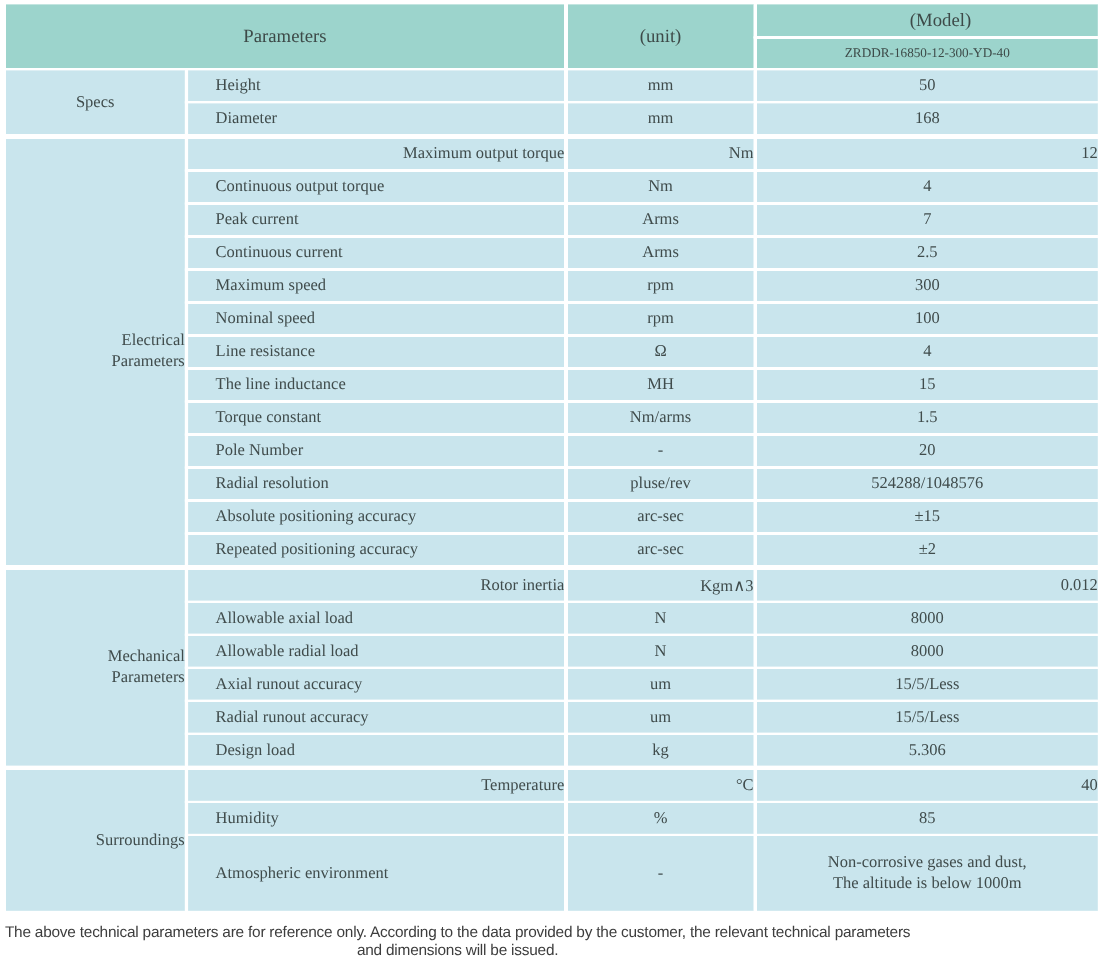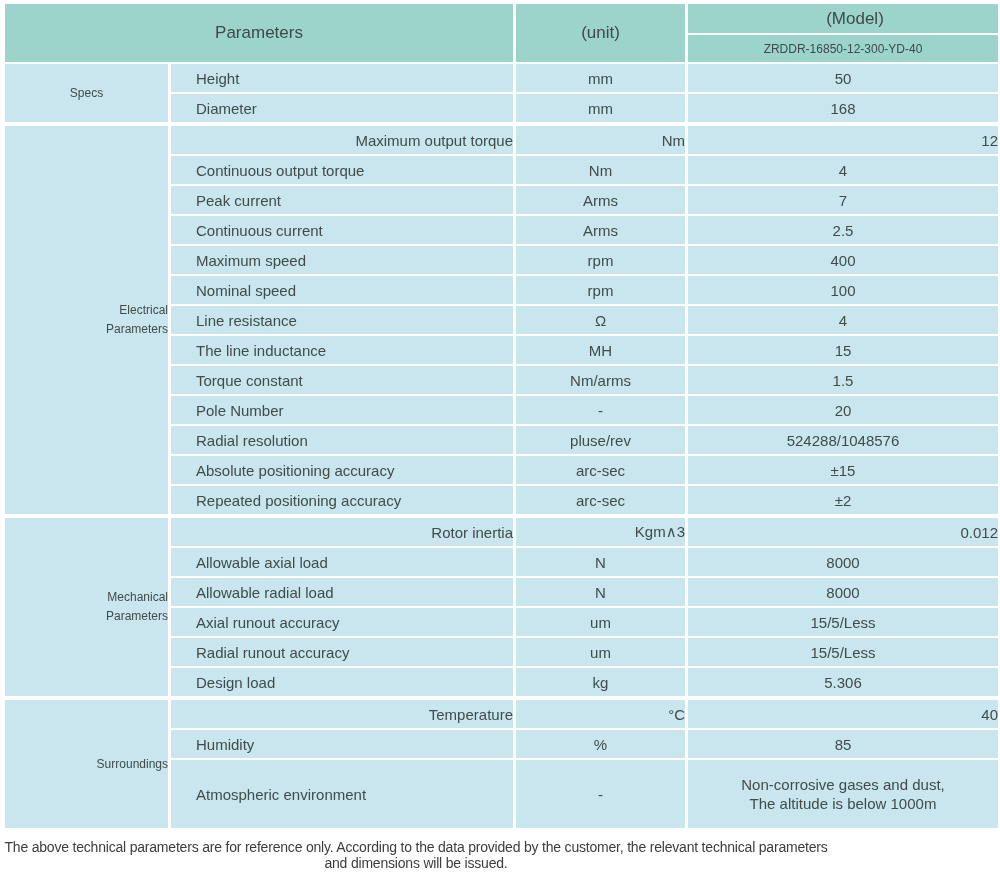--- a/index.html
+++ b/index.html
@@ -15,20 +15,21 @@
     width: 1000px;
     height: 879px;
     background: #ffffff;
     box-sizing: border-box;
   }
   table.spec {
     border-collapse: collapse;
     table-layout: fixed;
     width: 996px;
     margin: 2px 2px 0 2px;
+    font-family: Liberation Serif, serif;
   }
   col.c-cat   { width: 166px; }
   col.c-name  { width: 345px; }
   col.c-unit  { width: 172px; }
   col.c-model { width: 313px; }
 
   th, td {
     border: 2px solid #ffffff;
     padding: 0;
     vertical-align: middle;
@@ -52,21 +53,21 @@
     background: #c9e5ed;
     color: #404c4c;
     font-size: 15px;
     height: 28px;
     text-align: center;
   }
   td.cat {
     text-align: center;
     white-space: pre-line;
     line-height: 19px;
-    font-size: 12px;
+    font-size: 15px;
     margin-top: 47px;
   }
   td.name {
     text-align: left;
     padding-left: 25px;
   }
   td.value {
     white-space: pre-line;
     line-height: 19px;
   }
@@ -134,21 +135,21 @@
           <td class="value">7</td>
         </tr>
         <tr>
           <td class="name">Continuous current</td>
           <td class="unit">Arms</td>
           <td class="value">2.5</td>
         </tr>
         <tr>
           <td class="name">Maximum speed</td>
           <td class="unit">rpm</td>
-          <td class="value">400</td>
+          <td class="value">300</td>
         </tr>
         <tr>
           <td class="name">Nominal speed</td>
           <td class="unit">rpm</td>
           <td class="value">100</td>
         </tr>
         <tr>
           <td class="name">Line resistance</td>
           <td class="unit">Ω</td>
           <td class="value">4</td>

